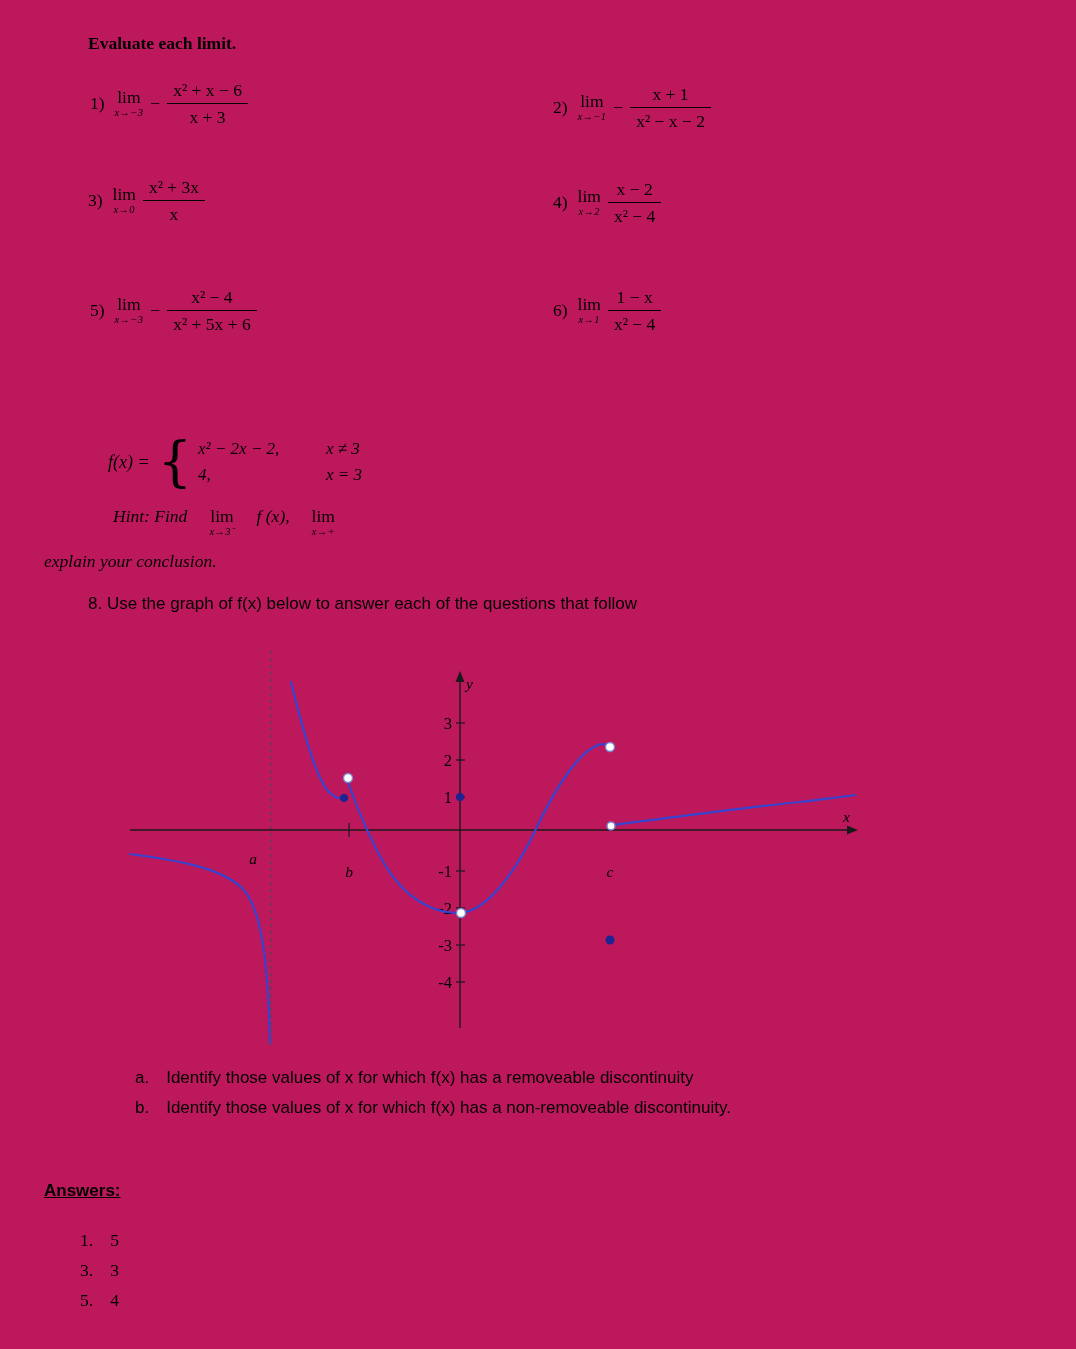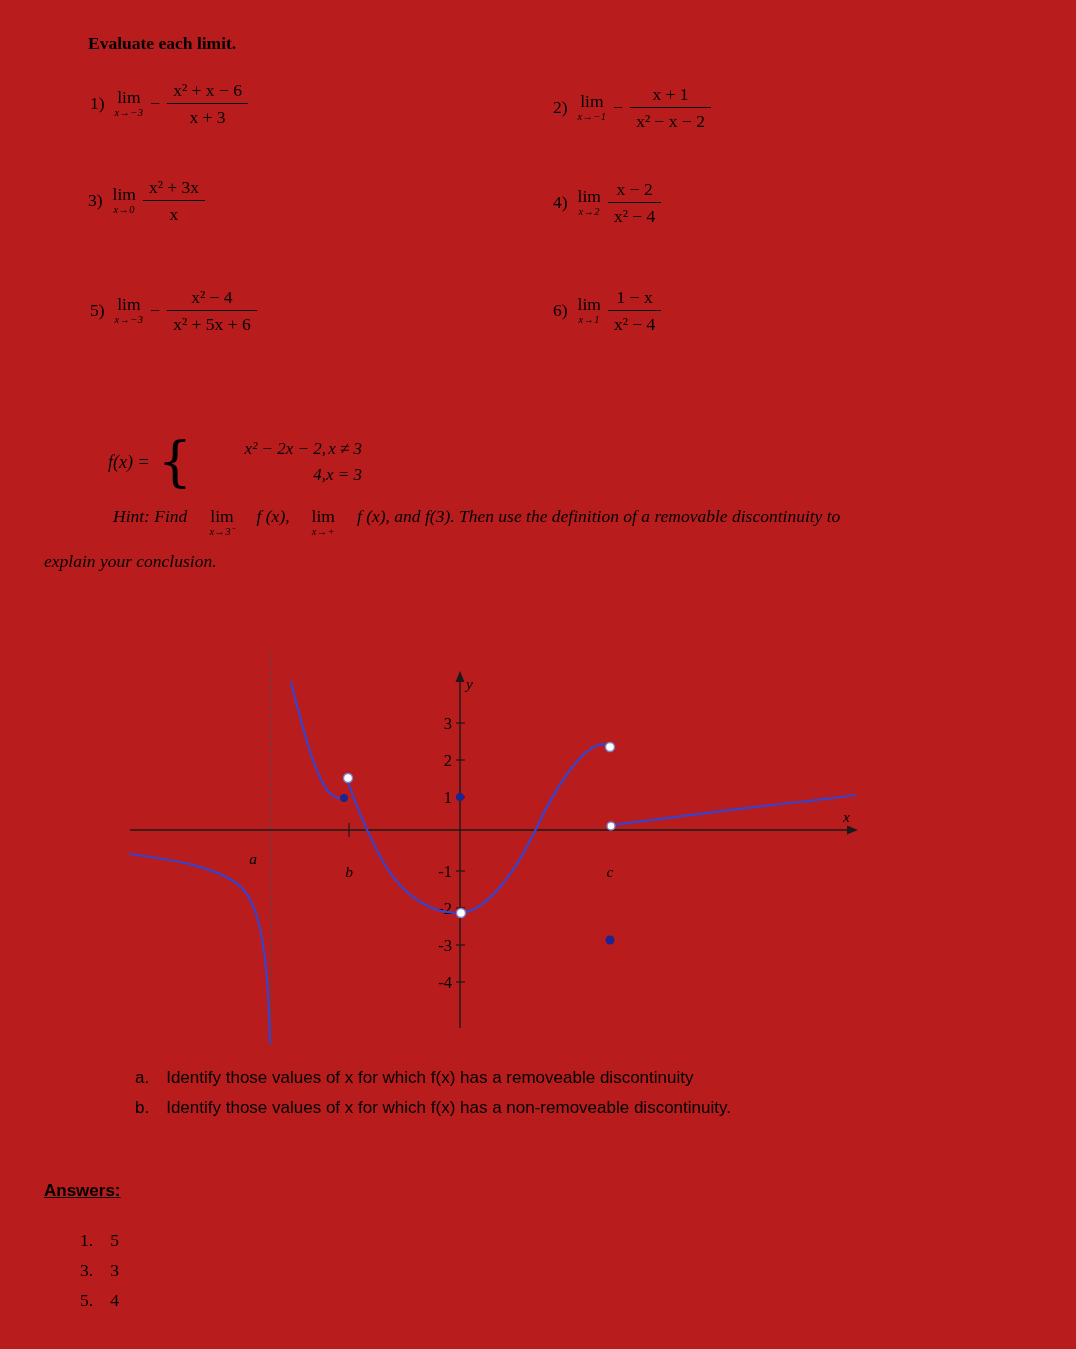--- a/index.html
+++ b/index.html
@@ -1,37 +1,37 @@
 <!DOCTYPE html>
 <html><head>
 <meta charset="utf-8">
 <style>
   * { margin:0; padding:0; box-sizing:border-box; }
   html,body { background:#ffffff; }
-  .page { position:relative; width:1076px; height:1349px; background:#b91c1c;
+  .page { position:relative; width:1076px; height:1349px; background:#be185d;
           font-family:"Liberation Serif", serif; color:#000; overflow:hidden; }
   .abs { position:absolute; }
 
   .title { font-size:17.5px; font-weight:bold; }
 
   
   .prob { position:absolute; display:flex; align-items:center; gap:7px; font-size:17.5px; }
   .plabel { margin-right:3px; }
   .lim { display:inline-flex; flex-direction:column; align-items:center; line-height:1; }
   .limword { font-size:17.5px; }
   .limsub { font-size:10.5px; margin-top:1px; font-style:italic; letter-spacing:0.3px; }
   .minus { font-style:normal; }
   .minus:empty { display:none; }
   .frac { display:inline-block; text-align:center; line-height:1.15; }
   .frac .num { display:block; padding:0 6px 3px; }
   .frac .den { display:block; border-top:1.4px solid #000; padding:3px 6px 0; }
 
   
   .p7-heading { font-size:17.5px; font-weight:bold; }
-  .pw { position:absolute; display:flex; align-items:center;text-align:right; }
+  .pw { position:absolute; display:flex; align-items:center; }
   .pw .fx { font-style:italic; font-size:18px; margin-right:8px; align-self:center; }
   .pw .brace { font-size:54px; font-weight:300; line-height:56px;
                font-family:"DejaVu Serif", serif; margin-right:6px; }
   .cases { display:grid; grid-template-columns:128px auto; row-gap:6px;
            font-size:17px; font-style:italic; }
   .hint { position:absolute; display:flex; align-items:baseline; gap:22px;
           font-size:17.5px; font-style:italic; white-space:nowrap; }
   .hint .lim { font-style:normal; }
   .hint .limsub { font-style:italic; }
   .italic-line { font-size:17.5px; font-style:italic; }
@@ -152,24 +152,24 @@
     <span>Hint: Find</span>
     <span class="lim">
       <span class="limword">lim</span>
       <span class="limsub">x→3⁻</span>
     </span>
     <span>f (x),</span>
     <span class="lim">
       <span class="limword">lim</span>
       <span class="limsub">x→+</span>
     </span>
-    <span>f (x), and f(3). Then use the definition of a removable discontinuity to</span>
   </div>
   <div class="abs italic-line" style="left:44px; top:551px;">explain your conclusion.</div>
 
+  <div class="abs sans s8-heading" style="left:88px; top:594px;">8. Use the graph of f(x) below to answer each of the questions that follow</div>
 
   <svg class="graph" width="760" height="412" viewBox="0 0 760 412">
 
     <line x1="15" y1="187" x2="740" y2="187" stroke-width="1.4" stroke="#1a1a1a"></line>
     <path d="M 732 182.5 L 743 187 L 732 191.5 Z" fill="#1a1a1a"></path>
     <line x1="345" y1="30" x2="345" y2="385" stroke-width="1.4" stroke="#1a1a1a"></line>
     <path d="M 340.5 39 L 345 28 L 349.5 39 Z" fill="#1a1a1a"></path>
 
     <line x1="156" y1="8" x2="156" y2="402" stroke-width="1.2" stroke-dasharray="3 4" stroke="#4a4a4a"></line>
 

